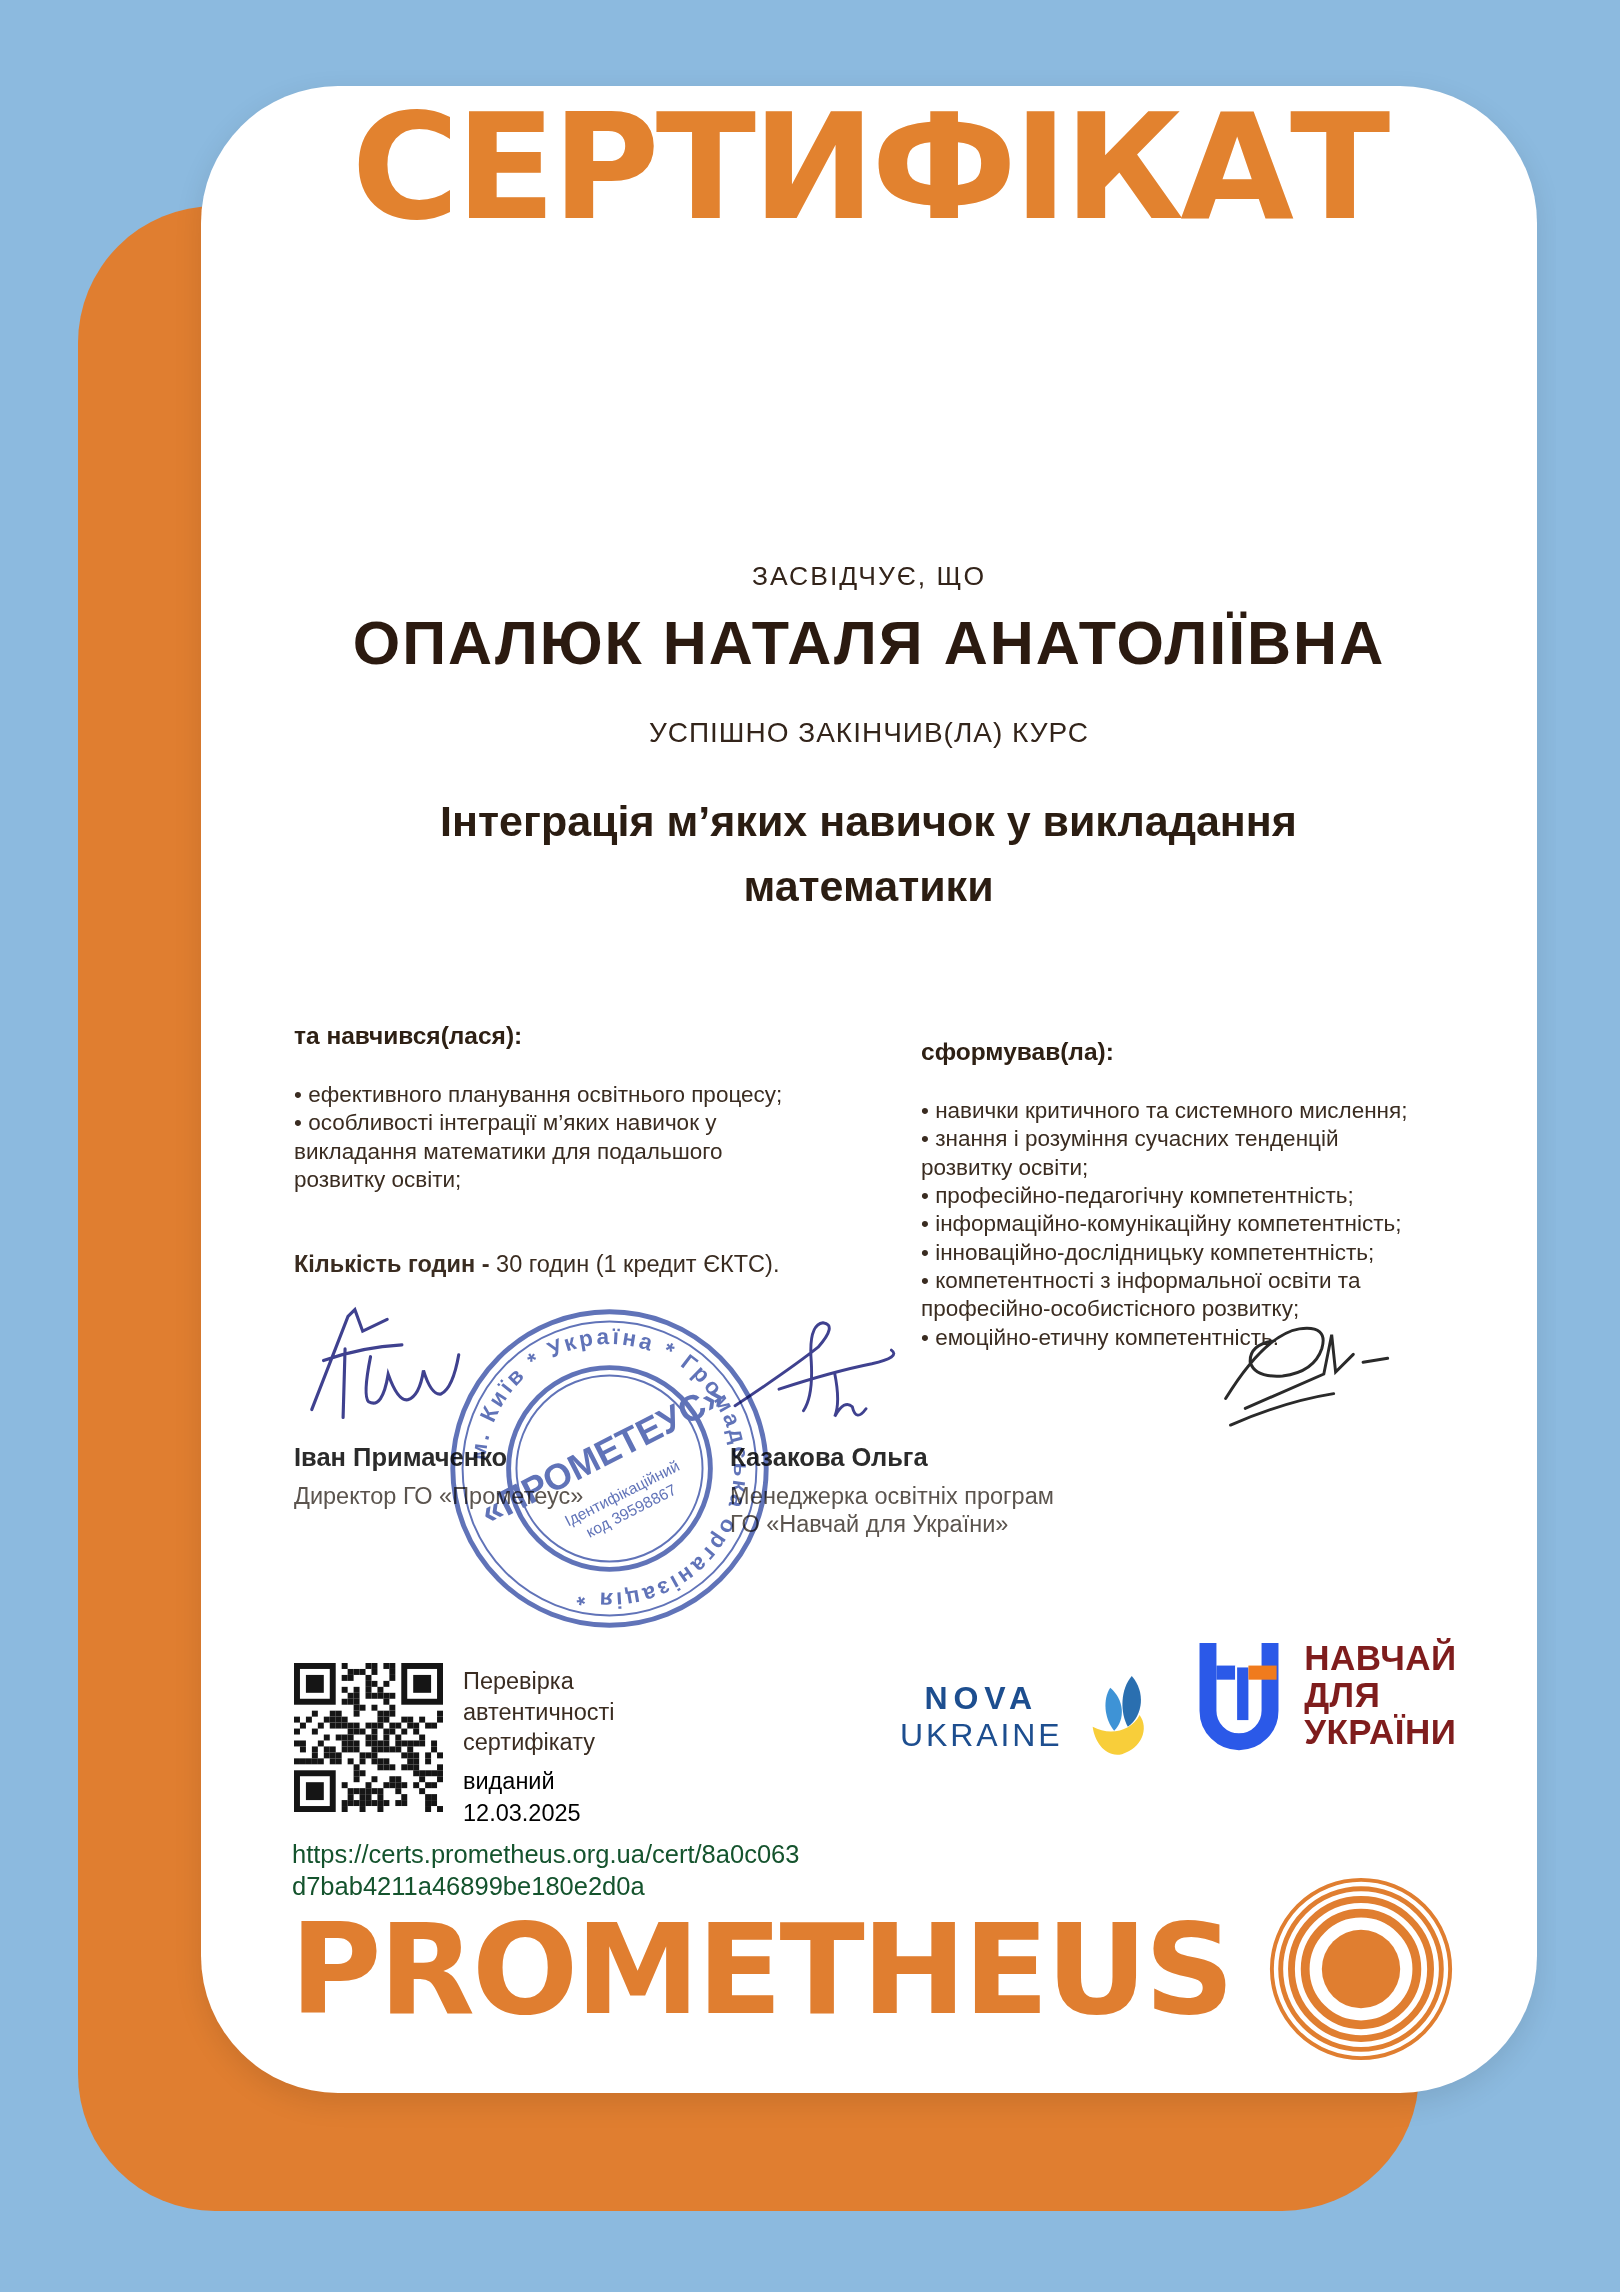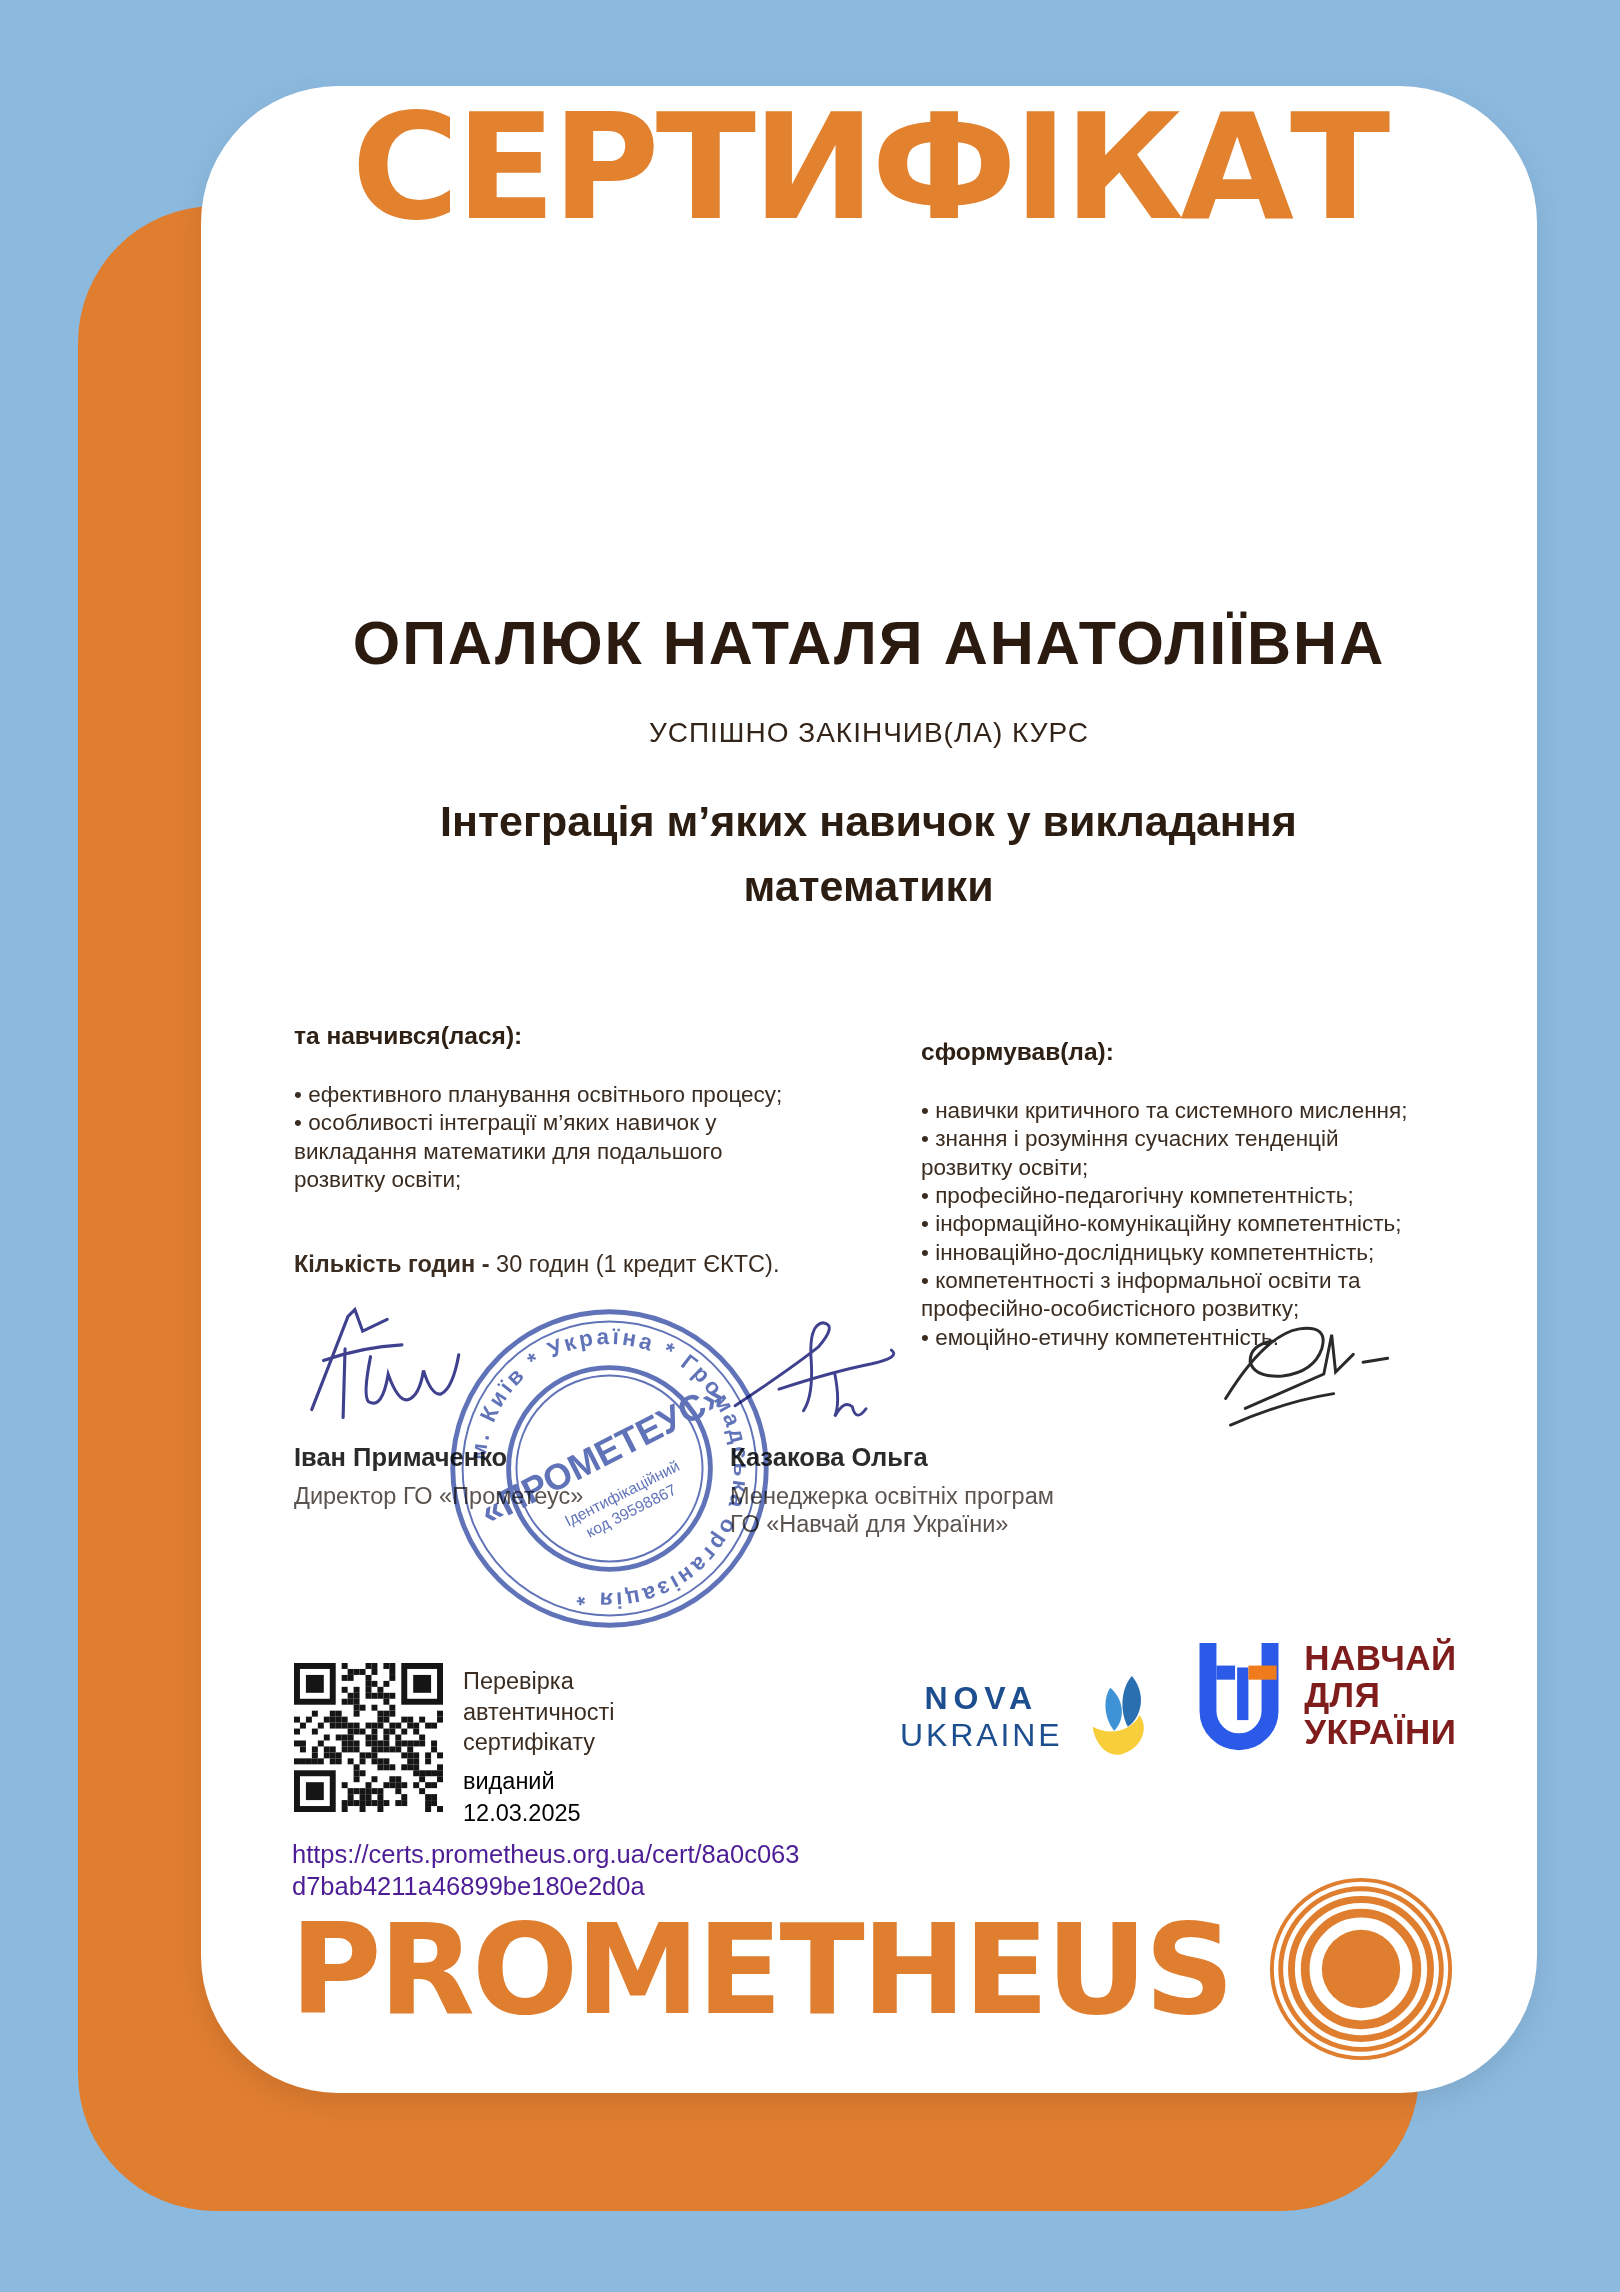--- a/index.html
+++ b/index.html
@@ -41,21 +41,21 @@
   .sig-3{top:1443px;left:1142px;width:338px;}
   .ink{position:absolute;pointer-events:none;}
 
   .stamp{top:1302px;left:443px;width:333px;height:333px;opacity:0.88;
     mix-blend-mode:multiply;}
 
   .qr-box{top:1663px;left:294px;width:149px;height:149px;}
   .qr-label{top:1666px;left:463px;width:186px;font-size:23.5px;line-height:1.3;color:#3A2C21;}
   .issued{top:1766px;left:463px;width:186px;font-size:23.5px;line-height:1.35;color:#000000;}
   .cert-url{top:1839px;left:292px;width:515px;font-size:25.5px;line-height:1.25;
-    color:#4c1d95;word-break:break-all;text-decoration:none;display:block;}
+    color:#14532d;word-break:break-all;text-decoration:none;display:block;}
 
   .nova{top:1672px;left:900px;width:294px;}
   .nova .nova-text{display:inline-block;vertical-align:middle;text-align:center;}
   .nova .nova-line1{font-size:32px;font-weight:700;letter-spacing:5.9px;color:#1D4E8F;line-height:1.15;}
   .nova .nova-line2{font-size:32px;font-weight:400;letter-spacing:2.9px;color:#1D4E8F;line-height:1.15;}
   .nova svg{display:inline-block;vertical-align:middle;margin-left:9.8px;}
 
   .navchai{top:1639px;left:1192px;width:323px;}
   .navchai .mark{display:inline-block;vertical-align:top;}
   .navchai .nav-text{display:inline-block;vertical-align:top;margin-left:13.7px;
@@ -68,20 +68,21 @@
 </head>
 <body>
 
 <div class="page">
 
   <div class="card-back"></div>
   <div class="card"></div>
 
   <div class="abs centered cert-title">СЕРТИФІКАТ</div>
 
+  <div class="abs centered certifies">ЗАСВІДЧУЄ, ЩО</div>
 
   <div class="abs centered recipient">ОПАЛЮК НАТАЛЯ АНАТОЛІЇВНА</div>
 
   <div class="abs centered completed">УСПІШНО ЗАКІНЧИВ(ЛА) КУРС</div>
 
   <div class="abs course">
     <div class="course-inner">Інтеграція м’яких навичок у викладання математики</div>
   </div>
 
   <div class="abs col left-col">

